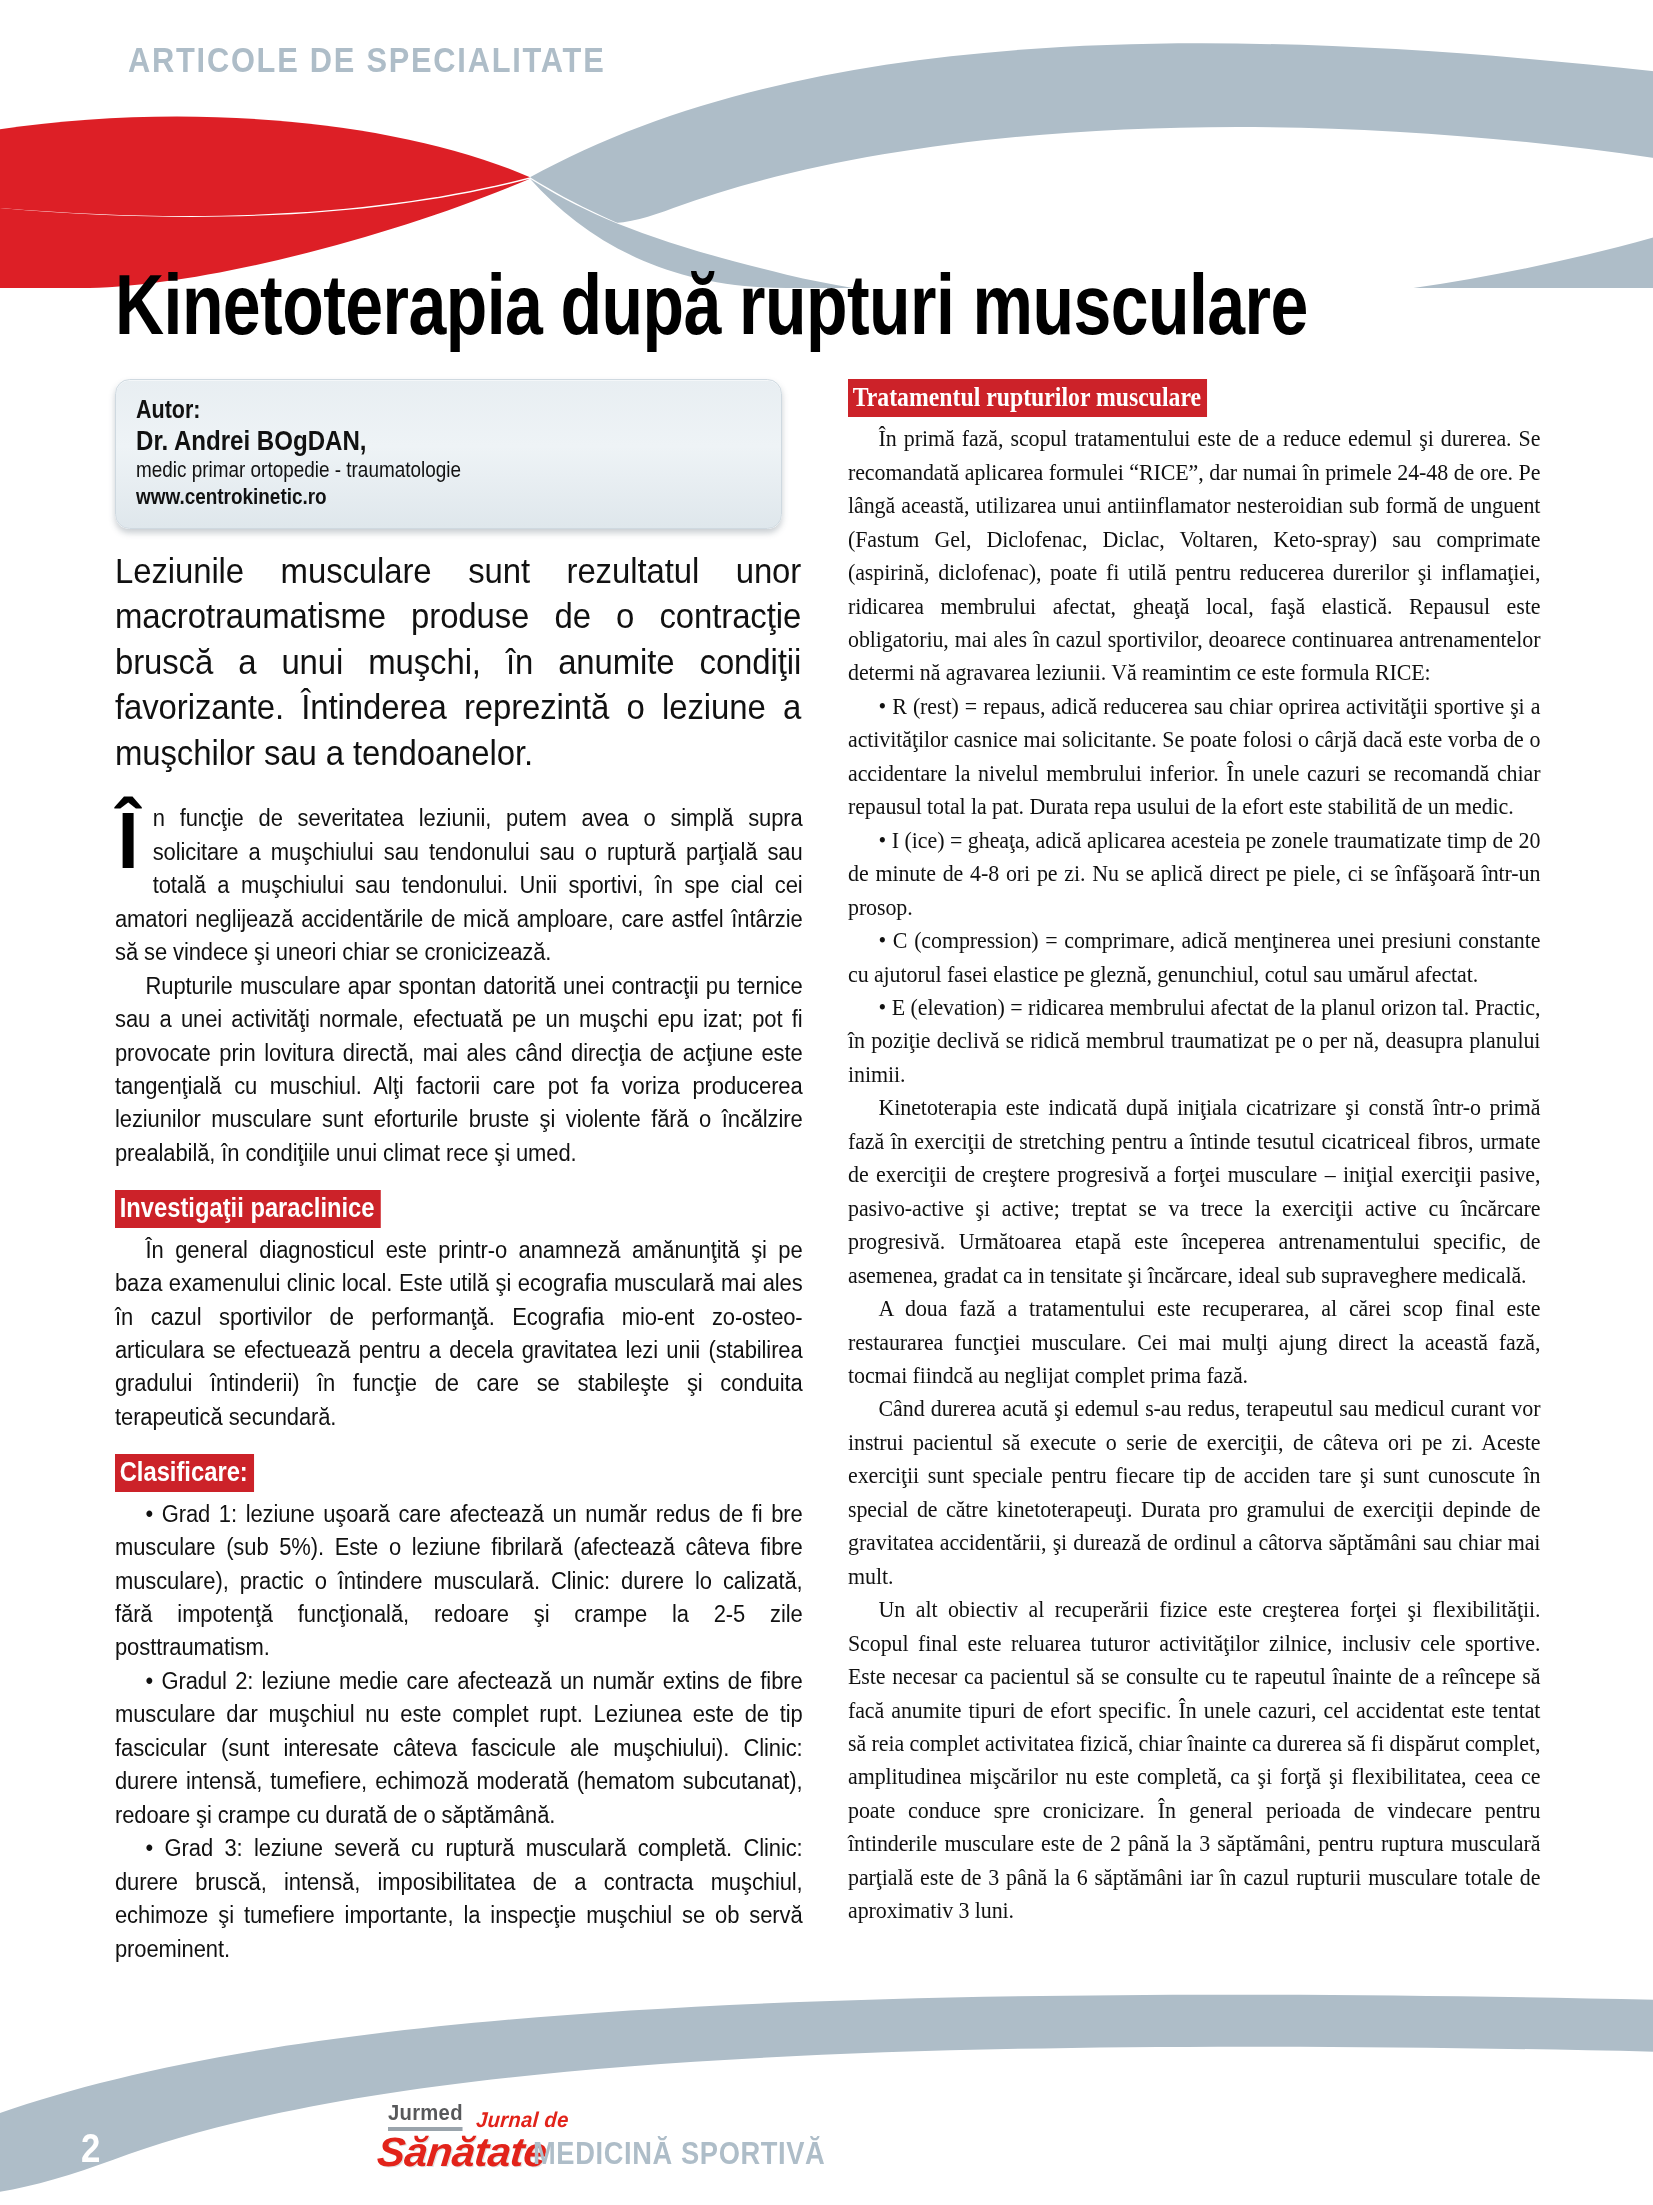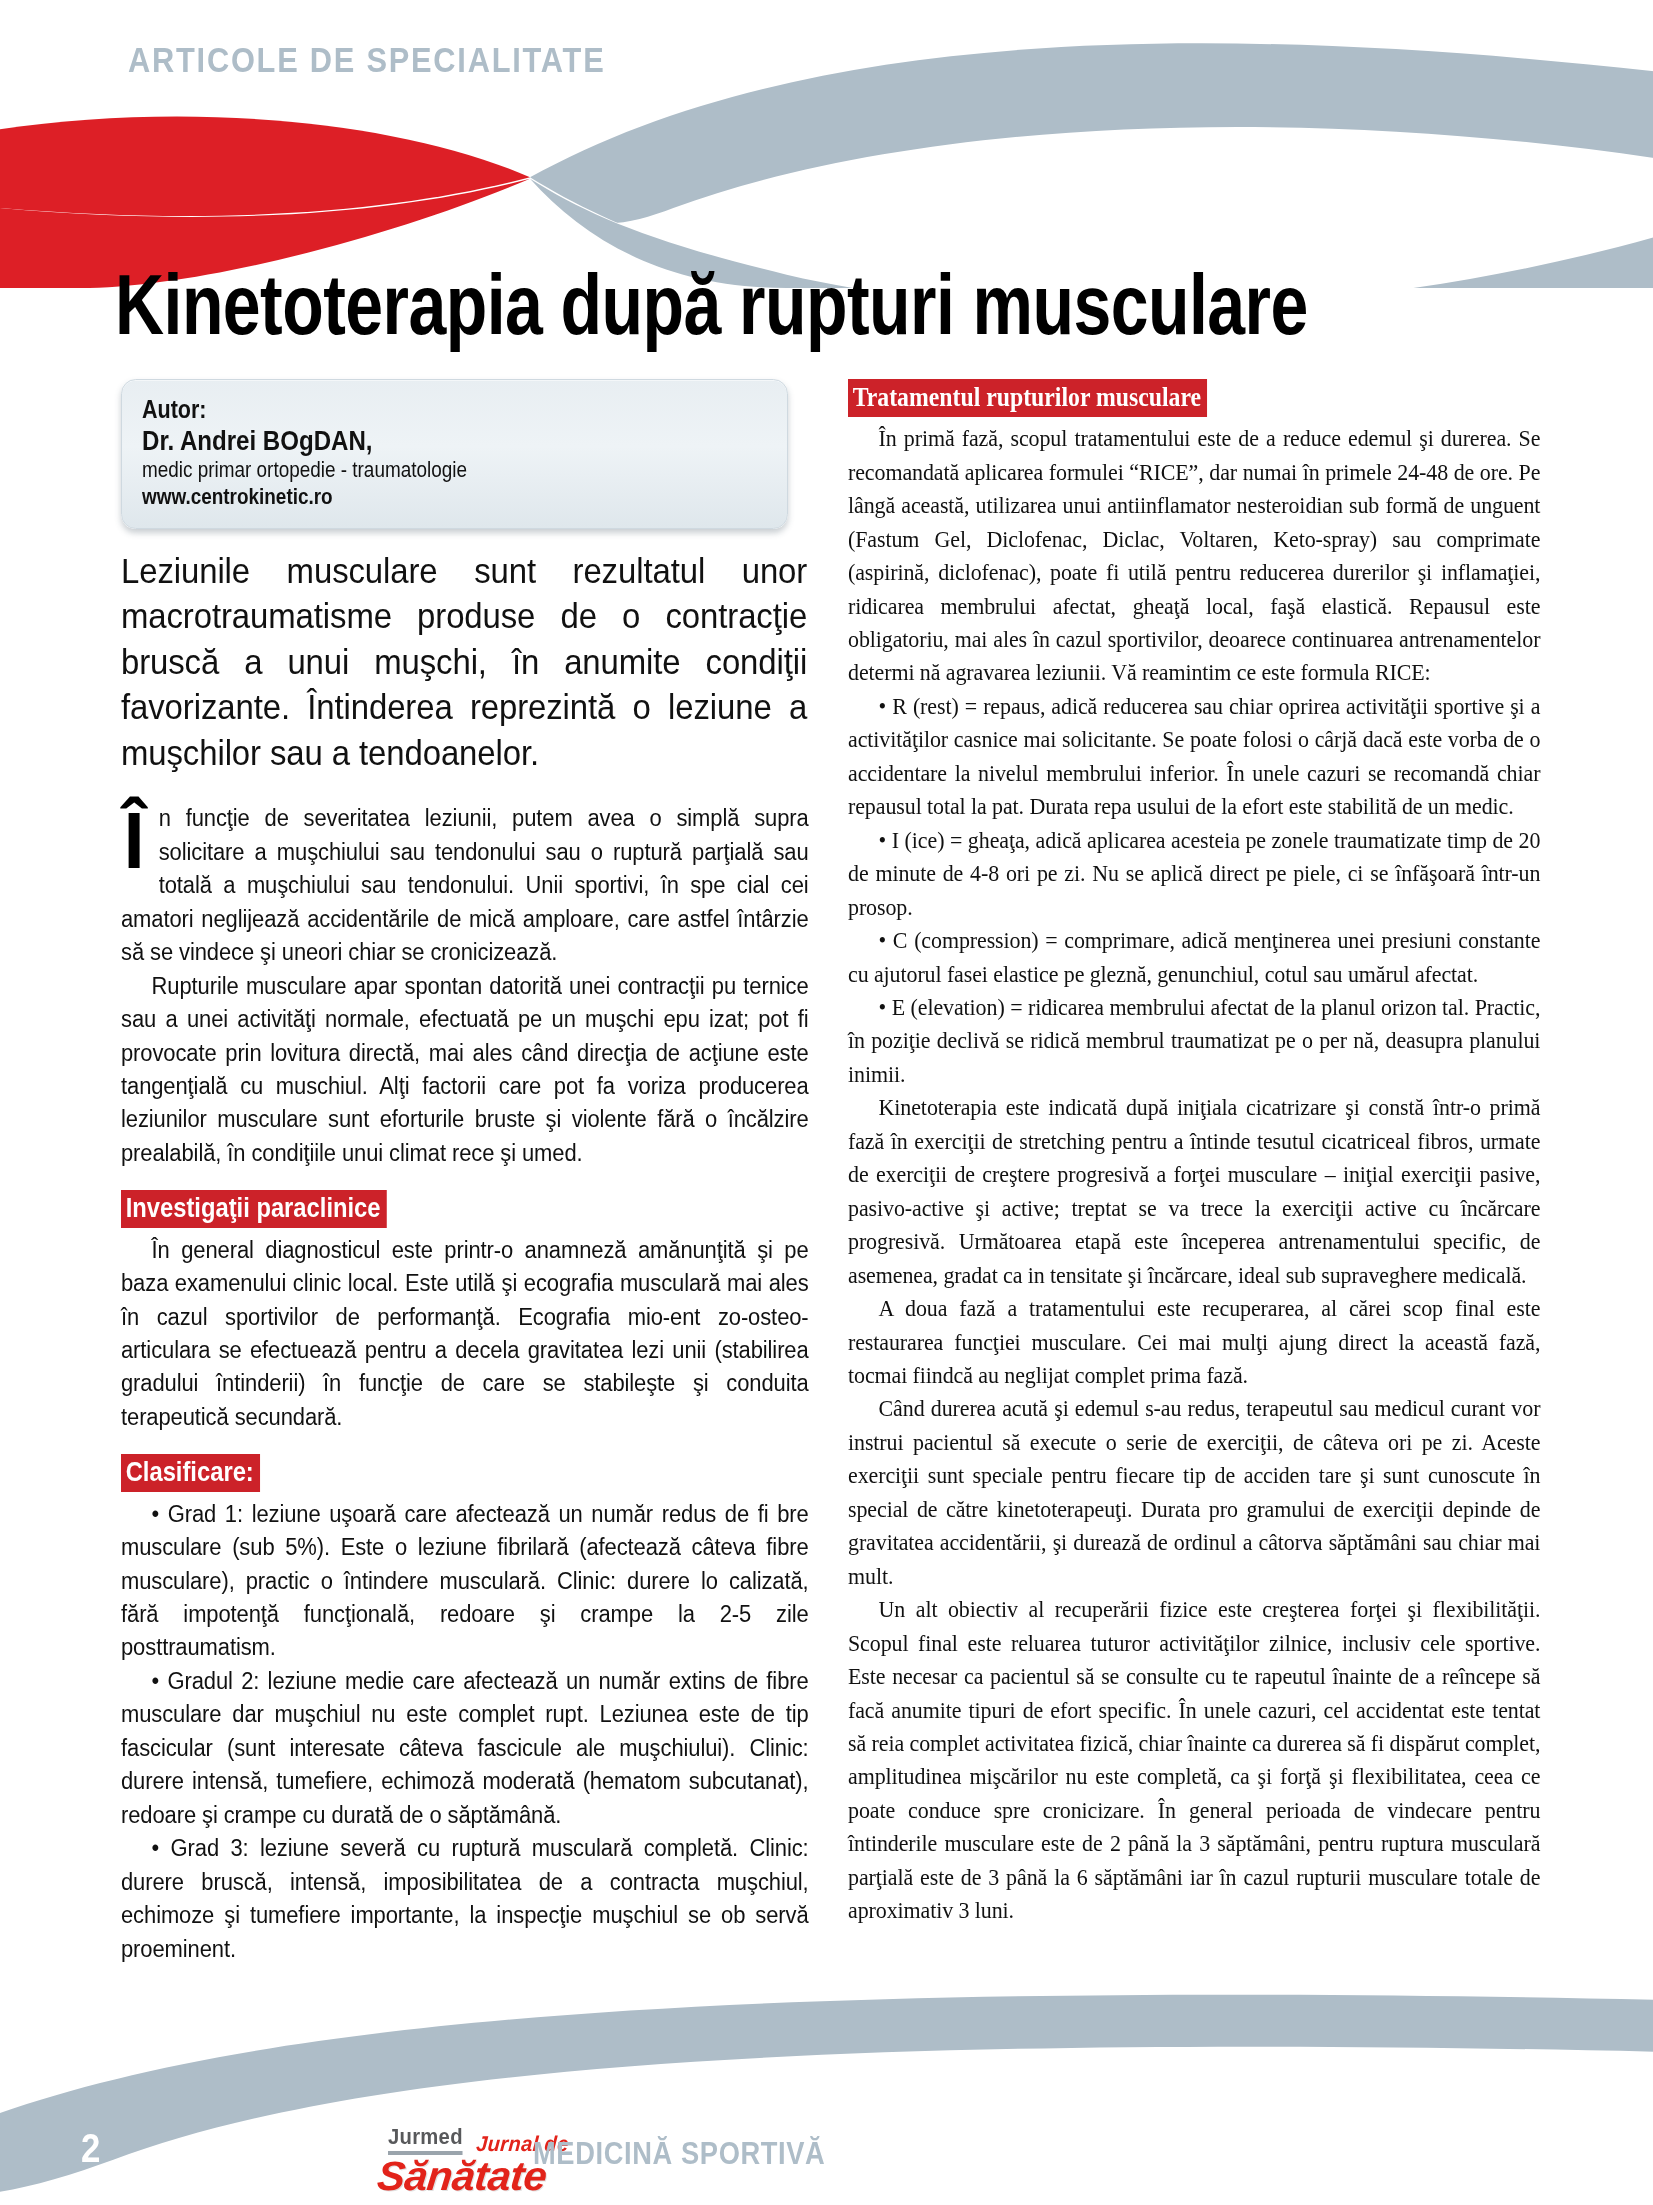--- a/index.html
+++ b/index.html
@@ -39,21 +39,21 @@
     white-space:nowrap;
     letter-spacing:-0.7px;
   }
 
   
   .col{
     position:absolute;
     font-family:"Liberation Sans", sans-serif;
     color:#111;
   }
-  .col-left{left:121px;top:371px;width:688px;}
+  .col-left{left:115px;top:371px;width:688px;}
   .col-right{left:848px;top:371px;width:693px;font-family:Liberation Serif, serif;}
 
   
   .author-box{
     position:relative;
     width:667px;
     border-radius:14.7px;
     background:linear-gradient(180deg,#e8eef2 0%,#eef3f6 45%,#dfe7ec 100%);
     border:0.7px solid #cfd9e0;
     box-shadow:0 4px 6.7px rgba(60,80,95,.28), inset 0 0.7px 0 #f7fafc;
@@ -139,21 +139,21 @@
   .red-head.first{margin-top:0;}
 
   
   .ftr-svg{position:absolute;left:0;bottom:0;width:1654px;height:220px;}
   .page-num{
     position:absolute;left:81px;bottom:41px;
     font-family:"Liberation Sans", sans-serif;
     font-weight:700;font-size:41px;color:#ffffff;
     transform:scaleX(0.85);transform-origin:left bottom;
   }
-  .logo-wrap{position:absolute;left:365px;bottom:16px;width:280px;height:73px;}
+  .logo-wrap{position:absolute;left:365px;bottom:40px;width:280px;height:73px;}
   .logo-jurmed{
     position:absolute;left:23px;top:0;
     font-family:"Liberation Sans", sans-serif;
     font-weight:700;font-size:22px;color:#58595b;
     letter-spacing:0.3px;
     border-bottom:4.7px solid #9aa4ac;
     padding-bottom:1.3px;
     transform:scaleX(0.92);transform-origin:left top;
   }
   .logo-jurnalde{

